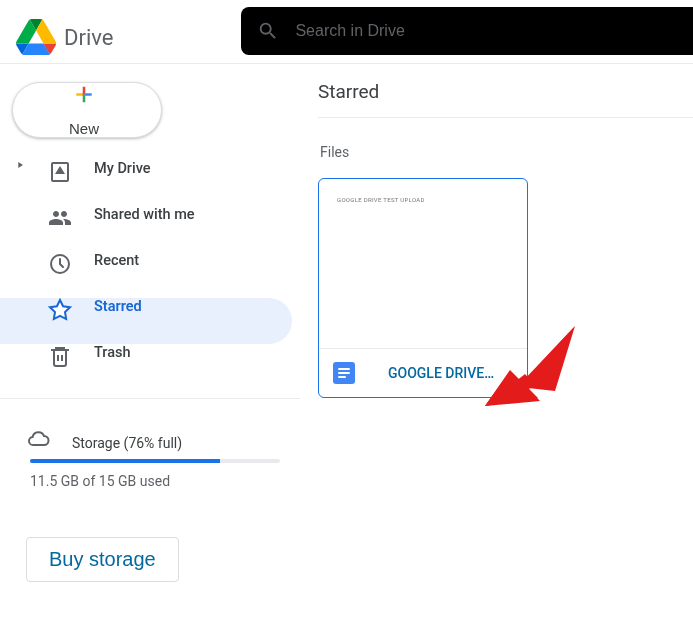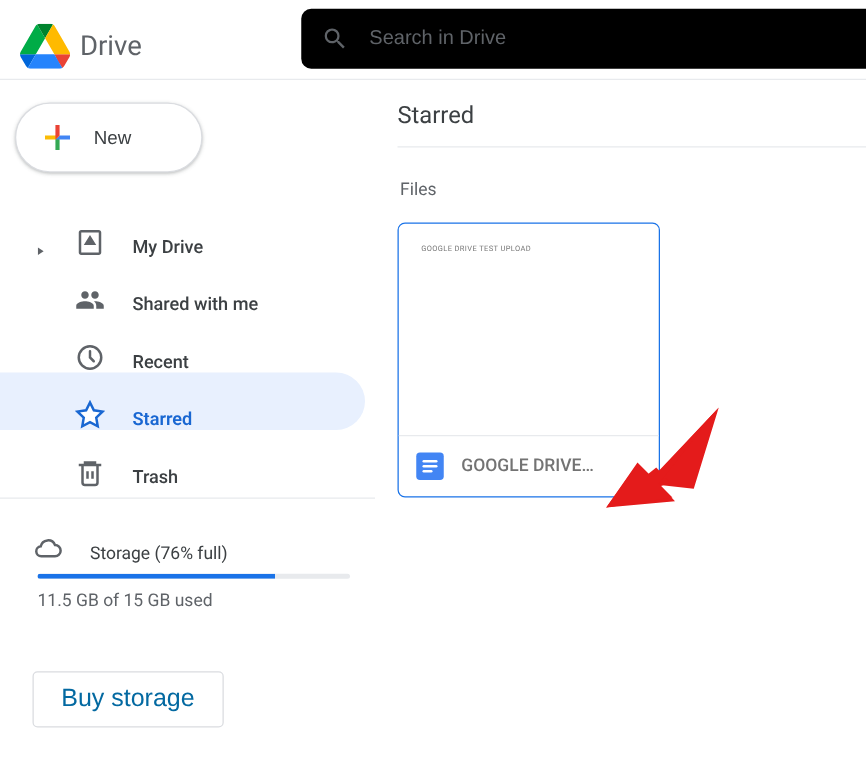--- a/index.html
+++ b/index.html
@@ -5,23 +5,23 @@
   * { box-sizing: border-box; margin: 0; padding: 0; }
   body { font-family: 'Google Sans', Roboto, Arial, sans-serif; color: #3c4043; width: 693px; height: 617px; overflow: hidden; background: #fff; }
   .header { display: flex; align-items: flex-end; padding: 8px 0 8px 16px; height: 64px; border-bottom: 1px solid #e8eaed; gap: 8px; }
   .logo { display: flex; align-items: center; gap: 8px; }
   .brand { font-size: 22px; color: #5f6368; }
   .search-bar { flex: 1; margin-left: 120px; background: #000000; border-radius: 8px 0 0 8px; height: 48px; display: flex; align-items: center; padding: 0 16px; gap: 16px; }
   .search-input { border: none; background: transparent; font-size: 16px; color: #5f6368; outline: none; flex: 1; }
   .search-input::placeholder { color: #5f6368; }
   .app-body { display: flex; height: calc(100% - 64px); }
   .sidebar { width: 300px; padding-top: 12px; border-right: 0; }
-  .new-btn { display: flex; align-items: center; gap: 14px; background: #fff; border: 1px solid #dadce0; border-radius: 28px; height: 56px; padding: 0 24px 0 18px; margin: 6px 0 22px 12px; box-shadow: 0 1px 2px rgba(60,64,67,.2), 0 1px 3px 1px rgba(60,64,67,.1); cursor: pointer; font-size: 15px; color: #3c4043; font-weight: 500; width: 150px; }
+  .new-btn { display: flex; align-items: center; gap: 14px; background: #fff; border: 1px solid #dadce0; border-radius: 28px; height: 56px; padding: 0 24px 0 18px; margin: 6px 0 22px 12px; box-shadow: 0 1px 2px rgba(60,64,67,.2), 0 1px 3px 1px rgba(60,64,67,.1); cursor: pointer; font-size: 15px; color: #3c4043; font-weight: 500; width: 150px; flex-direction: column; }
   .nav-list { list-style: none; }
-  .nav-item { display: flex; align-items: flex-end; height: 46px; padding-left: 26px; gap: 22px; border-radius: 0 23px 23px 0; cursor: pointer; font-size: 14.5px; color: #3c4043; margin-right: 8px; font-weight: 500;}
+  .nav-item { display: flex; align-items: flex-start; height: 46px; padding-left: 14px; gap: 22px; border-radius: 0 23px 23px 0; cursor: pointer; font-size: 14.5px; color: #3c4043; margin-right: 8px; font-weight: 500;}
   .nav-item.selected { background: #e8f0fe; color: #1967d2; font-weight: 600; }
   .nav-item.selected .nav-icon path { stroke: #1967d2; fill:#fff;}
   .nav-item .expand { width: 12px; display: flex; align-items: center; justify-content: center; color: #5f6368; }
   .nav-item.no-expand .expand { visibility: hidden; }
   .nav-icon { width: 24px; height: 24px; display: flex; align-items: center; justify-content: center; color: #5f6368; }
   .divider { height: 1px; background: #e8eaed; margin: 8px 0 12px 0; }
   .storage { padding: 0 16px 0 26px; }
   .storage-row { display: flex; align-items: flex-end; gap: 22px; height: 40px; font-size: 14px; color: #3c4043; cursor:pointer;}
   .storage-bar { height: 4px; background: #e8eaed; border-radius: 2px; margin: 8px 4px 10px 4px; position: relative; overflow: hidden; }
   .storage-fill { height: 100%; background: #1a73e8; }
@@ -32,21 +32,21 @@
   .section-label { font-size: 14px; color: #5f6368; margin: 26px 0 18px 2px; font-weight:400;}
   .file-card { width: 210px; height: 220px; border: 1px solid #1a73e8; border-radius: 6px; display: flex; flex-direction: column; cursor: pointer; background:#fff;}
   .file-preview { flex: 1; padding: 12px; font-size: 6px; color: #80868b; line-height:1; letter-spacing:0.3px; border-bottom:1px solid #e8eaed;}
   .file-preview-text{ font-size:6px; color:#777; margin-top:6px; margin-left:6px;}
   .file-footer { height: 48px; display: flex; align-items: center; gap: 14px; padding: 0 14px; }
   .docs-icon { width: 22px; height: 22px; background: #4285f4; border-radius: 3px; display:flex; flex-direction:column; justify-content:center; align-items:center; gap:2px; padding:4px;}
   .docs-icon span{ display:block; height:2px; background:#fff; border-radius:1px;}
   .docs-icon span:nth-child(1){width:12px;}
   .docs-icon span:nth-child(2){width:12px;}
   .docs-icon span:nth-child(3){width:8px; align-self:flex-start; margin-left:1px;}
-  .file-name { font-size: 14px; color: #737373; white-space: nowrap; overflow: hidden; text-overflow: ellipsis; flex: 1; font-weight:500;}
+  .file-name { font-size: 14px; color: #0369a1; white-space: nowrap; overflow: hidden; text-overflow: ellipsis; flex: 1; font-weight:500;text-align:center;}
   .arrow-annot { position: absolute; left: 180px; top: 252px; pointer-events: none; }
 </style>
 </head>
 <body>
 
 <div class="header">
   <div class="logo">
     <svg width="40" height="36" viewBox="0 0 87 78">
         <path fill="#0066da" d="M6.6 66.85l3.85 6.65c.8 1.4 1.95 2.5 3.3 3.3L27.5 53H0c0 1.55.4 3.1 1.2 4.5z"></path>
         <path fill="#00ac47" d="M43.65 25L29.9 1.2c-1.35.8-2.5 1.9-3.3 3.3L1.2 48.5C.4 49.9 0 51.45 0 53h27.5z"></path>

